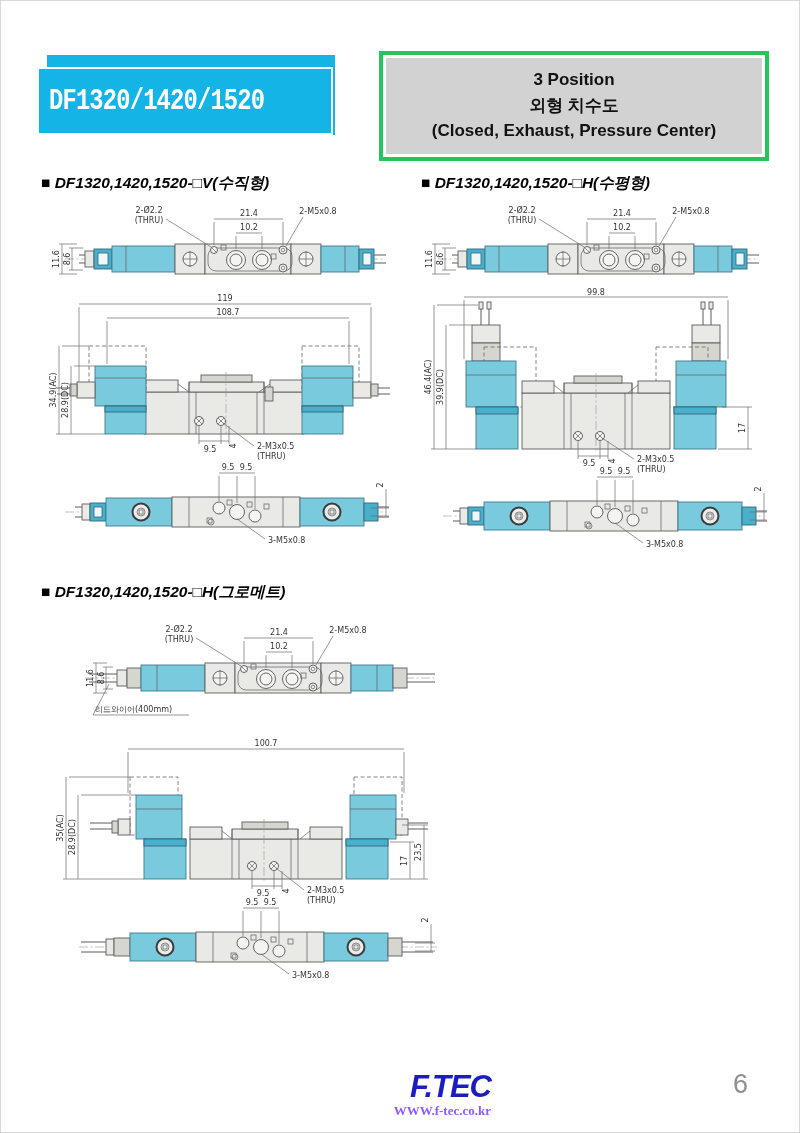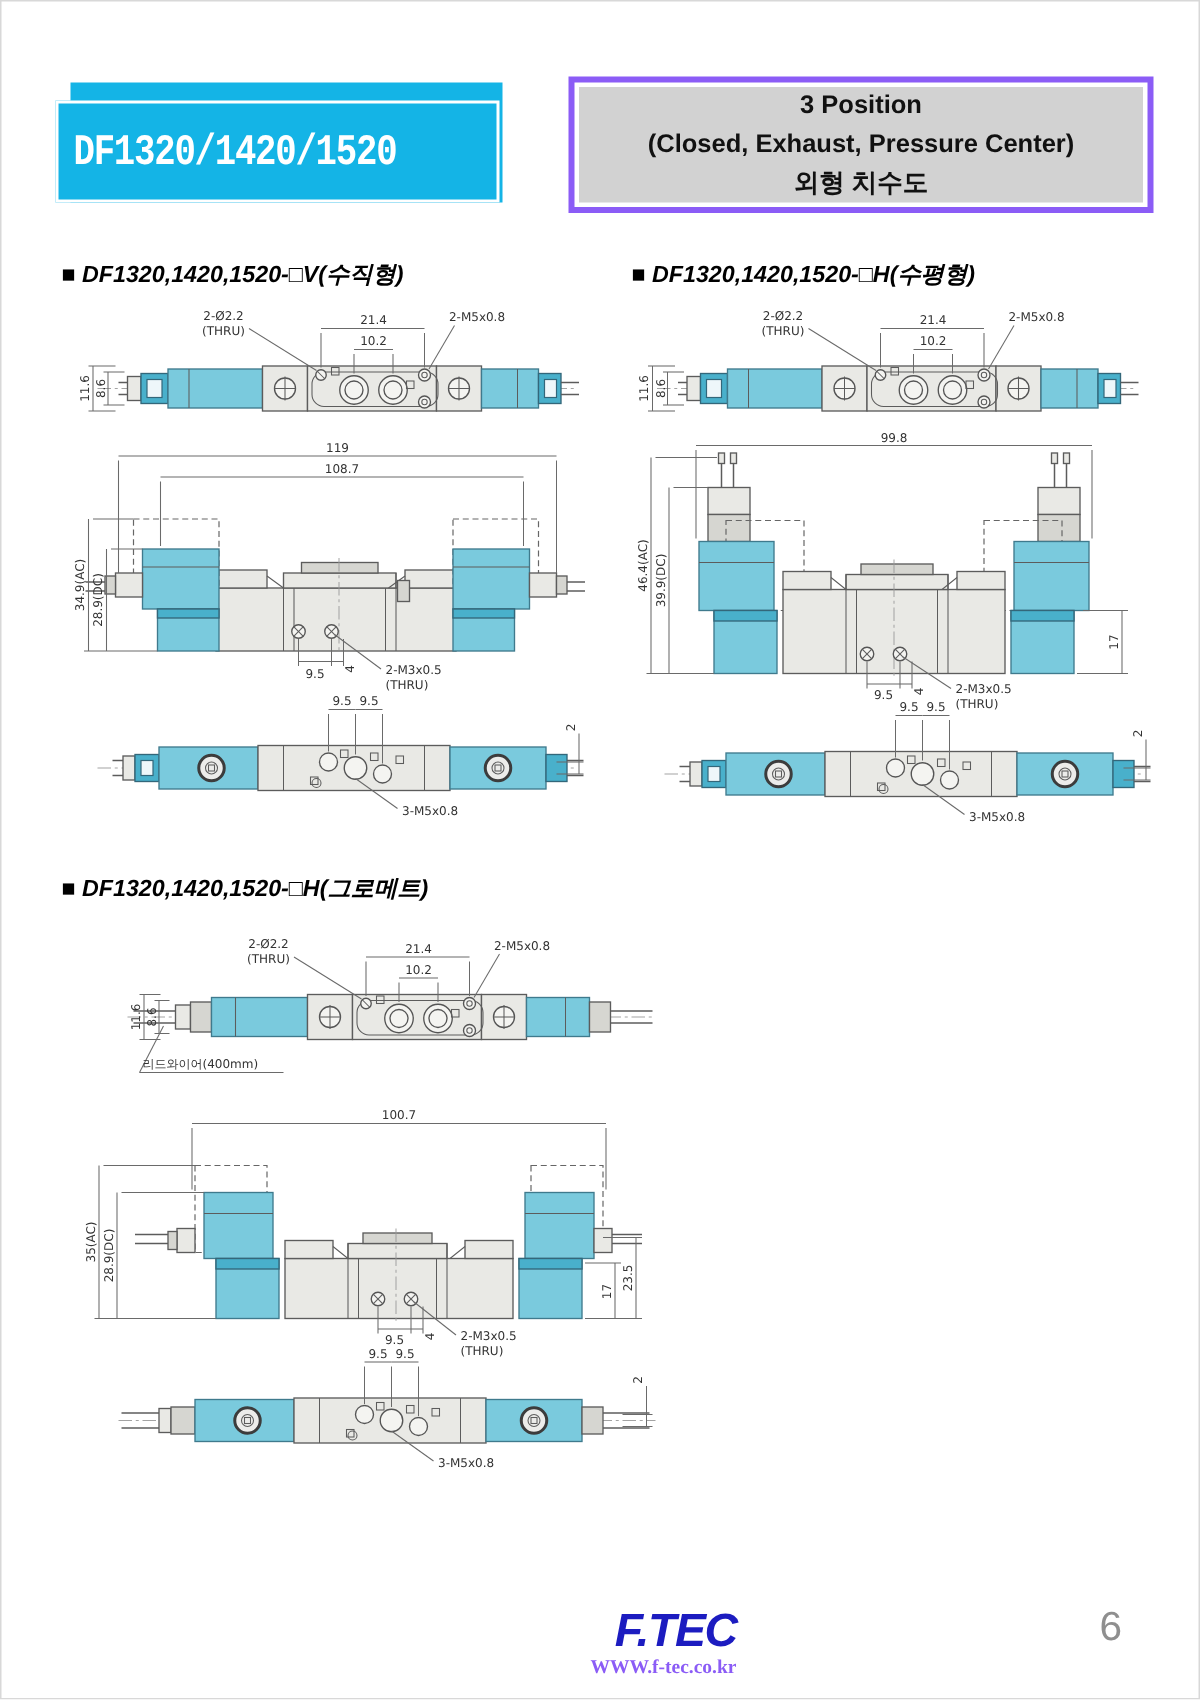--- a/index.html
+++ b/index.html
@@ -2,21 +2,21 @@
 <html><head>
 <meta charset="utf-8">
 <style>
   html,body{margin:0;padding:0;background:#ffffff;}
   #page{position:relative;width:800px;height:1133px;background:#ffffff;border:1px solid #d8d8d8;box-sizing:border-box;font-family:"Liberation Sans",sans-serif;overflow:hidden;}
 
   
   .title-back{position:absolute;left:46px;top:54px;width:288px;height:80px;background:#14b4e6;}
   .title-front{position:absolute;left:36px;top:66px;width:296px;height:68px;background:#14b4e6;border:2px solid #ffffff;box-sizing:border-box;display:flex;align-items:center;font-family:Liberation Mono, monospace;}
   .title-front span{color:#ffffff;font-size:29px;font-weight:bold;letter-spacing:-1px;transform:scaleX(.82);transform-origin:left center;margin-left:10px;white-space:nowrap;}
-  .info-box{position:absolute;left:378px;top:50px;width:390px;height:91px;border:4px solid #8b5cf6;background:#ffffff;box-sizing:border-box;padding:3px;}
+  .info-box{position:absolute;left:378px;top:50px;width:390px;height:110px;border:4px solid #22c55e;background:#ffffff;box-sizing:border-box;padding:3px;}
   .info-inner{background:#d2d2d2;width:100%;height:100%;box-sizing:border-box;text-align:center;display:flex;flex-direction:column;justify-content:center;gap:3px;}
   .info-inner div{font-size:17px;font-weight:bold;color:#111;line-height:1.35;}
 
   .sec-head{position:absolute;font-size:15.5px;font-weight:bold;color:#000;white-space:nowrap;font-style:italic;}
 
   
   svg.dwg{position:absolute;overflow:visible;}
   .ln{stroke:#5c5c5c;stroke-width:1;fill:none;}
   .lnt{stroke:#5c5c5c;stroke-width:.7;fill:none;}
   .lncirc{stroke:#555;stroke-width:.9;fill:#f4f4f1;}
@@ -41,22 +41,22 @@
 
 <div id="page">
 
   <div class="title-back"></div>
   <div class="title-front">
     <span>DF1320/1420/1520</span>
   </div>
   <div class="info-box">
     <div class="info-inner">
       <div>3 Position</div>
+      <div>외형 치수도</div>
       <div>(Closed, Exhaust, Pressure Center)</div>
-      <div>외형 치수도</div>
     </div>
   </div>
 
   <div class="sec-head" style="left:40px;top:172px;">■ DF1320,1420,1520-□V(수직형)</div>
   <div class="sec-head" style="left:420px;top:172px;">■ DF1320,1420,1520-□H(수평형)</div>
   <div class="sec-head" style="left:40px;top:581px;text-align:right;">■ DF1320,1420,1520-□H(그로메트)</div>
 
   <svg class="dwg" style="left:52px;top:203px;" width="335" height="90" viewBox="0 0 335 90">
     <g>
       <line x1="12" y1="55" x2="332" y2="55" class="cl"></line>

